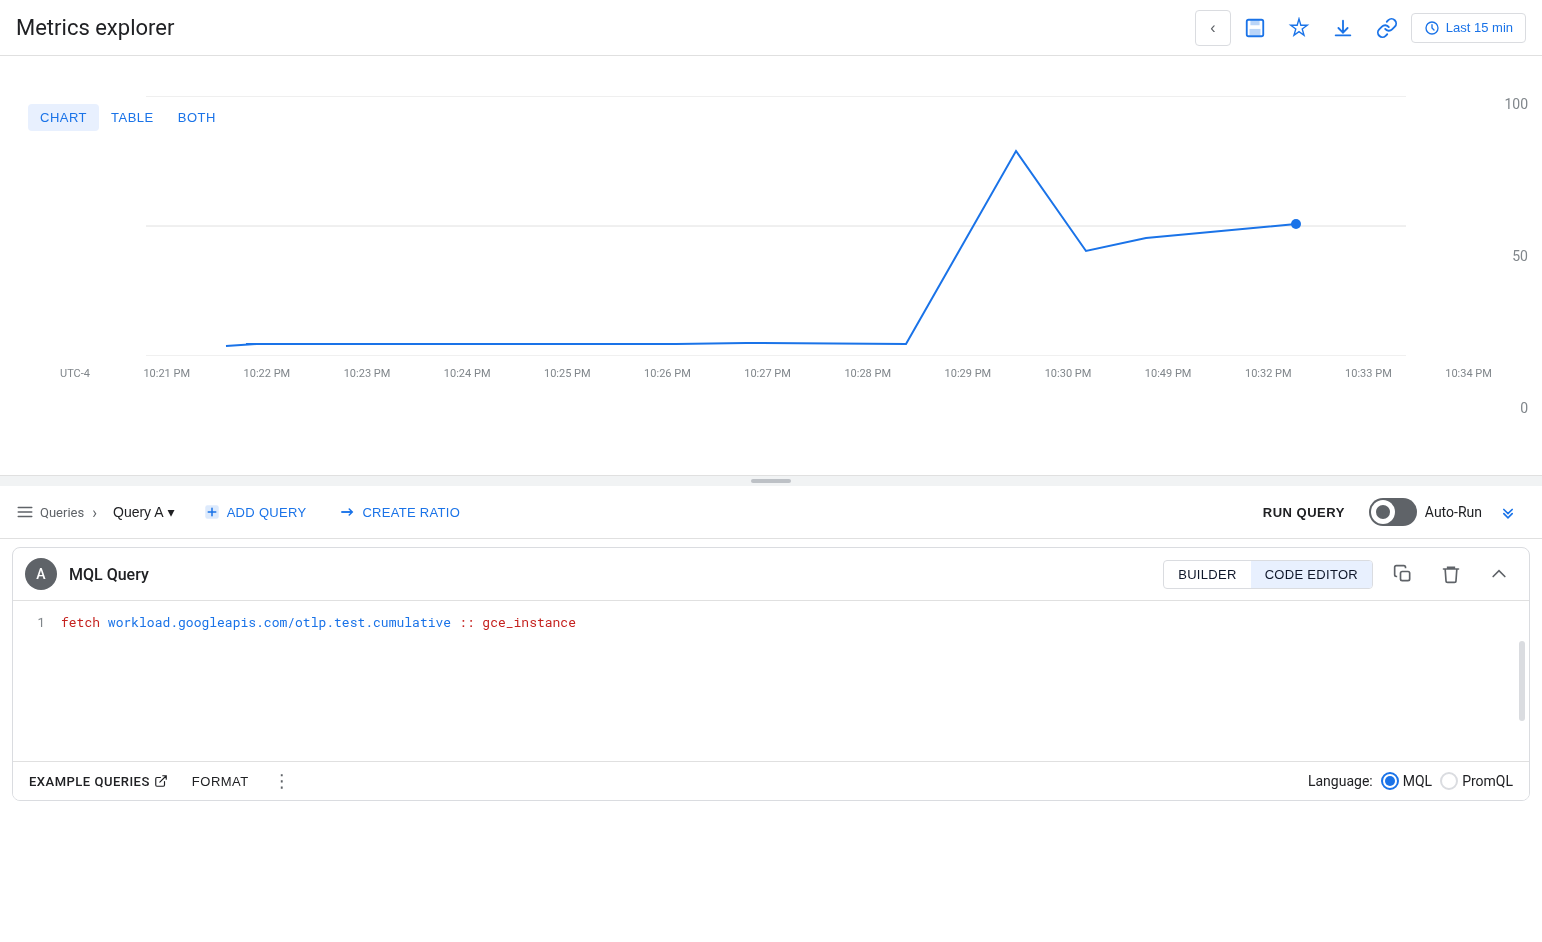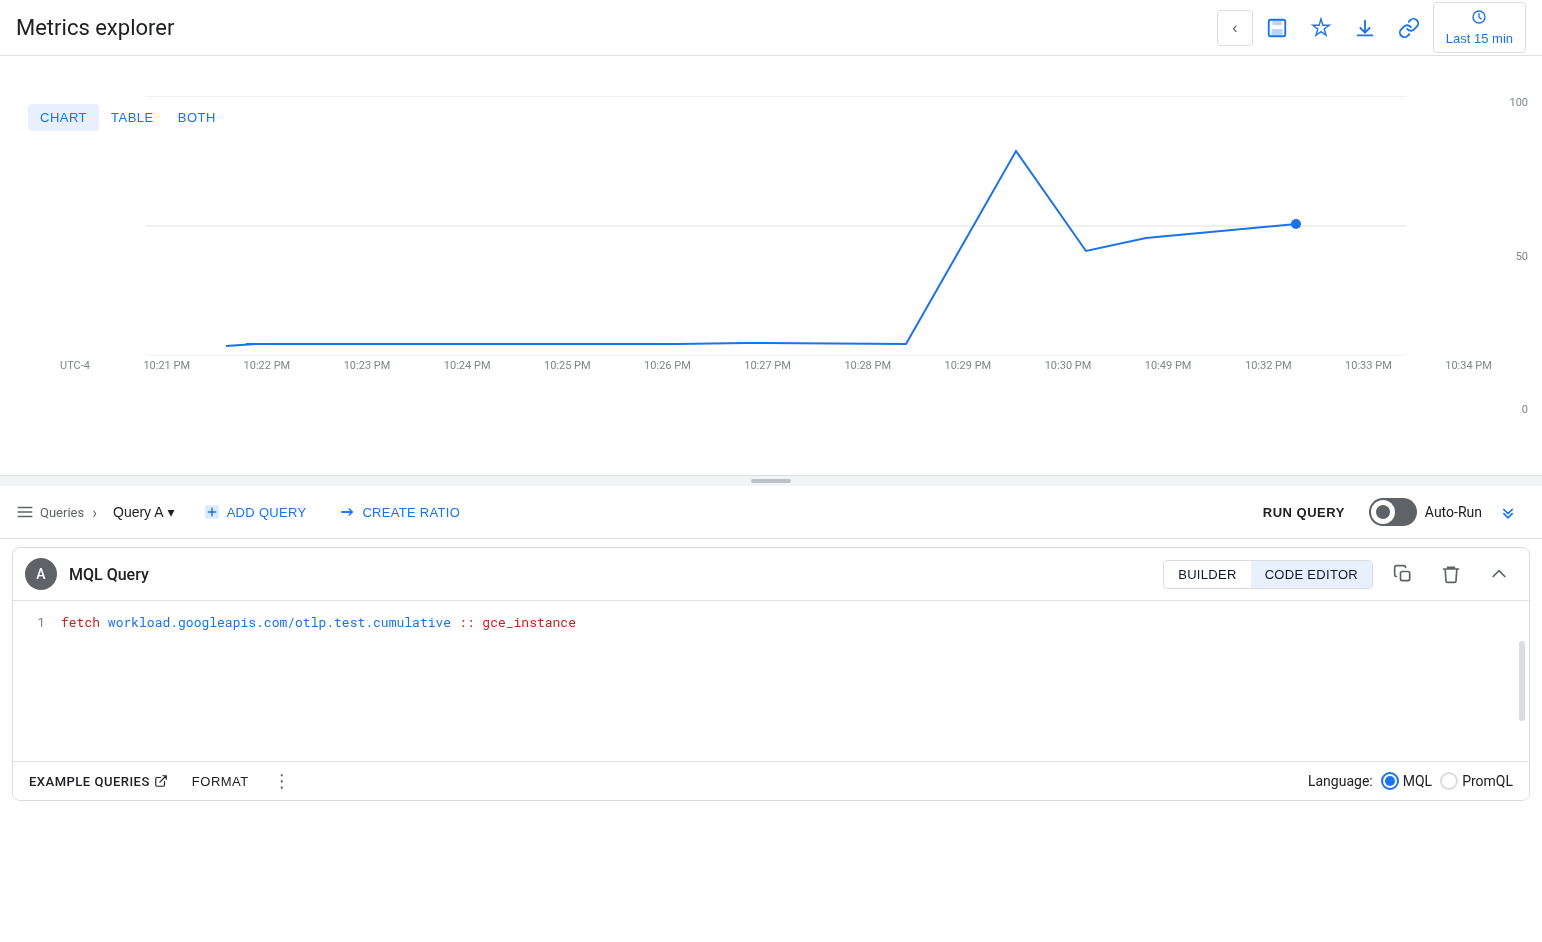--- a/index.html
+++ b/index.html
@@ -40,21 +40,20 @@
       display: flex;
       align-items: center;
       gap: 6px;
       border: 1px solid #dadce0;
       border-radius: 4px;
       padding: 6px 12px;
       cursor: pointer;
       background: #fff;
       color: #1a73e8;
       font-size: 13px;
-      flex-direction: column;
     }
     .collapse-btn {
       width: 36px;
       height: 36px;
       border: 1px solid #dadce0;
       border-radius: 4px;
       background: #fff;
       cursor: pointer;
       display: flex;
       align-items: center;
@@ -104,34 +103,34 @@
       padding: 0 50px 0 60px;
     }
     .chart-y-labels {
       position: absolute;
       right: 14px;
       top: 0;
       height: 100%;
       display: flex;
       flex-direction: column;
       justify-content: space-between;
-      font-size: 11px;
+      font-size: 14px;
       color: #80868b;
       text-align: right;
     }
     .chart-svg {
       width: 100%;
       height: 260px;
     }
     .chart-x-axis {
       display: flex;
       justify-content: space-between;
       font-size: 11px;
       color: #80868b;
-      margin-top: 0;
+      margin-top: 8px;
       padding: 0 0 0 0;
     }
     .chart-legend {
       padding: 6px 16px;
       font-size: 12px;
       color: #202124;
       display: flex;
       align-items: center;
       gap: 6px;
     }

